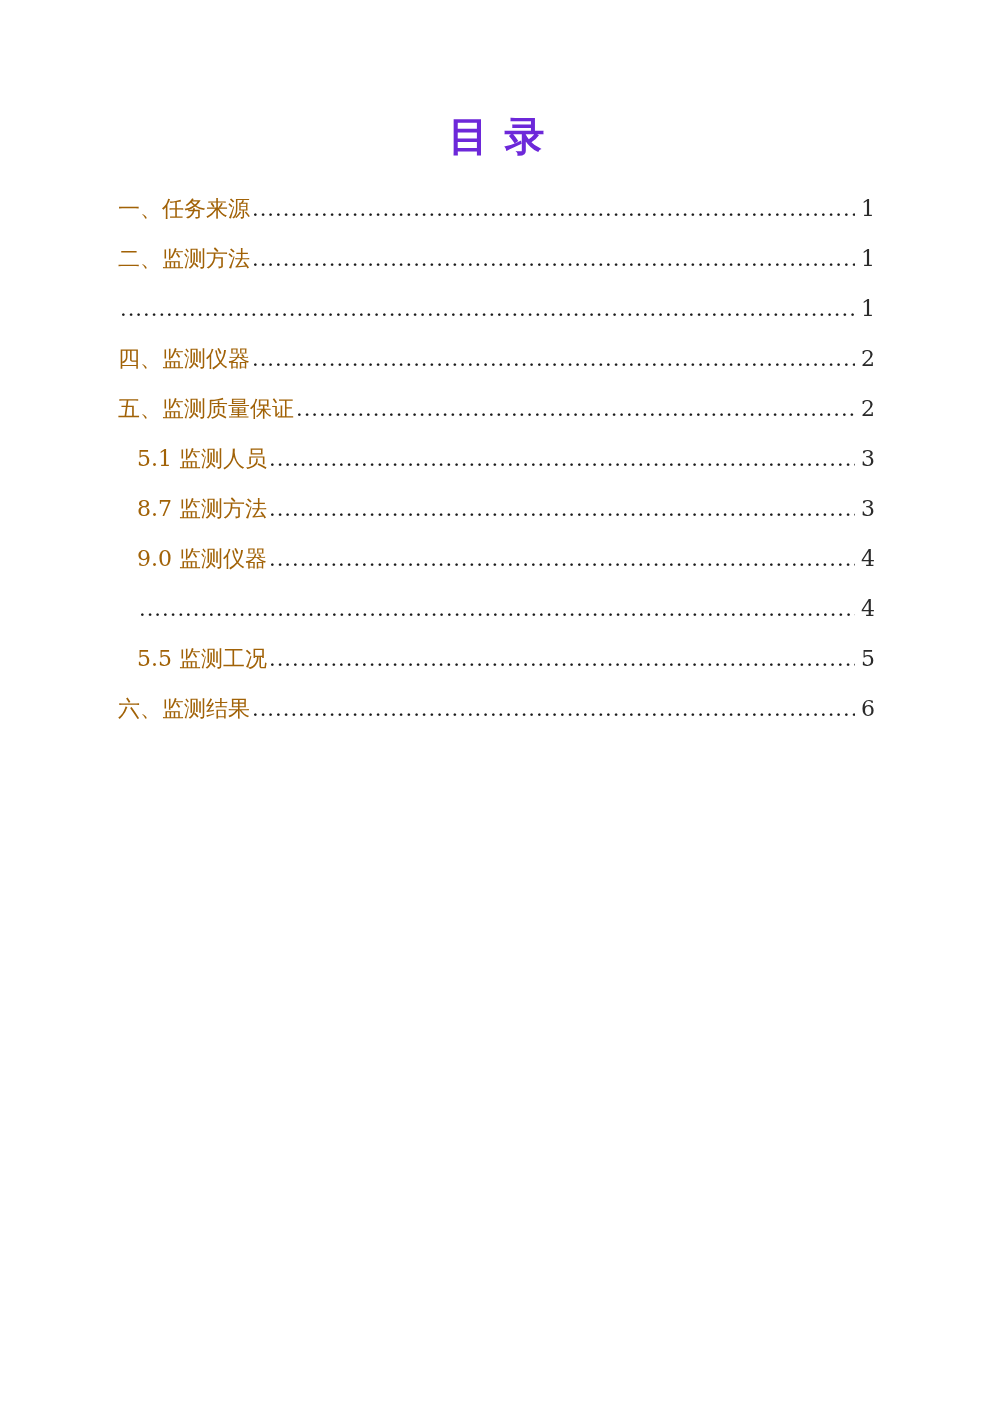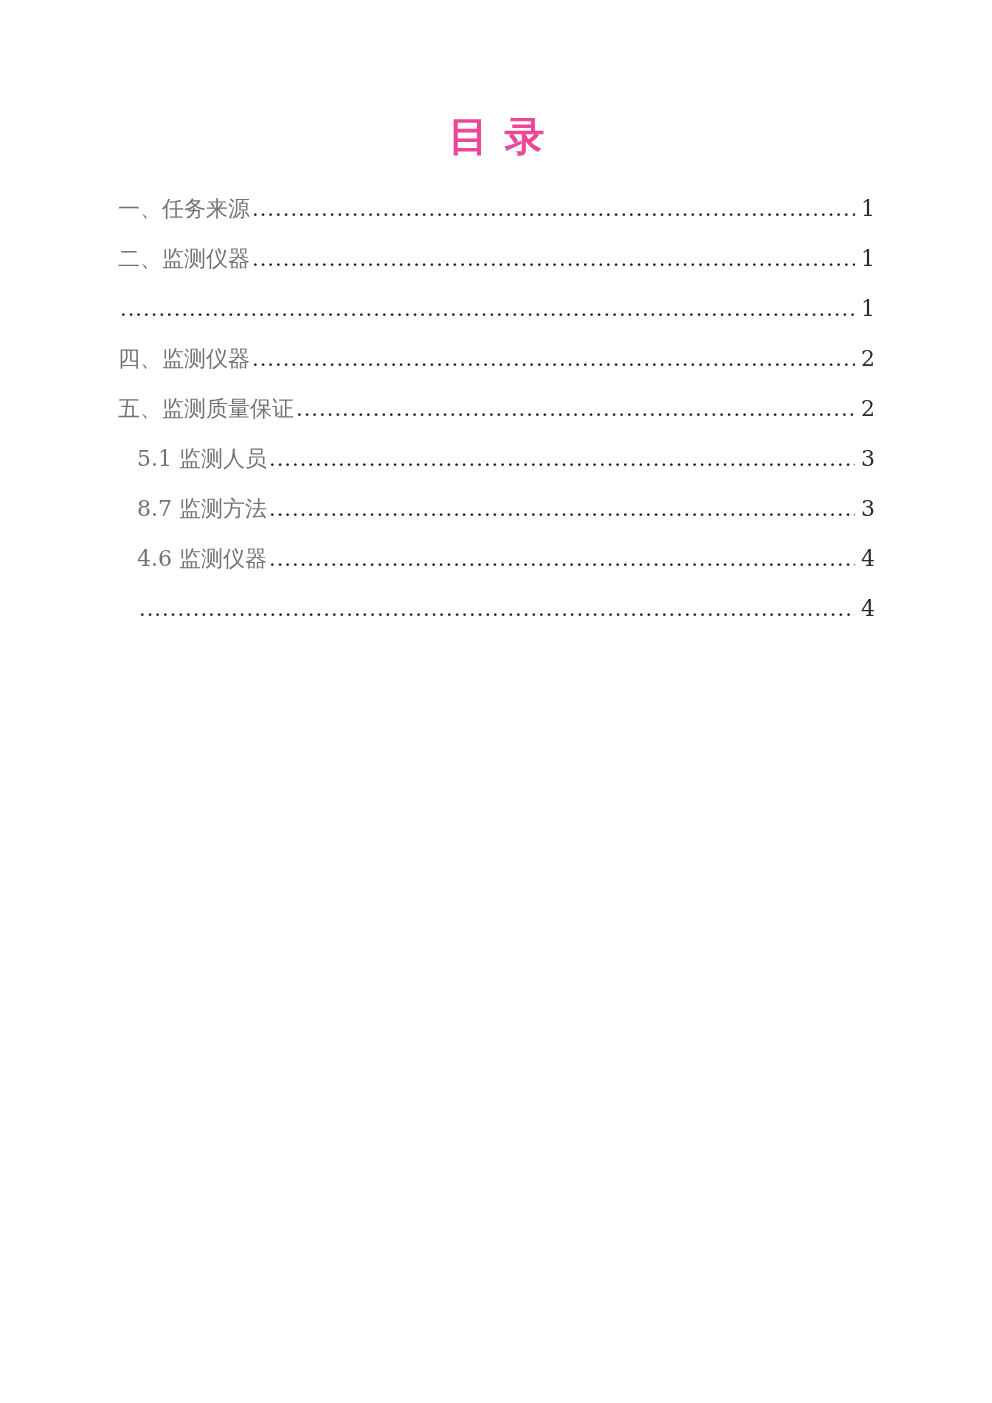--- a/index.html
+++ b/index.html
@@ -24,41 +24,41 @@
     background: #ffffff;
   }
   .doc-title {
     margin: 0 0 34px 0;
     text-align: center;
     font-size: 40px;
     font-weight: 600;
     line-height: 48px;
     letter-spacing: 16px;
     text-indent: 16px; 
-    color: #ec4899;
+    color: #6d28d9;
   }
   .toc {
     width: 100%;
   }
   .toc-row {
     display: flex;
     align-items: baseline;
     height: 50px;
     font-size: 22px;
     line-height: 29px;
     cursor: pointer;
   }
   .toc-row.level-2 {
     padding-left: 19px;
     justify-content: space-between;
   }
   .toc-label {
     white-space: nowrap;
     flex: 0 0 auto;
-    color: #737373;
+    color: #a16207;
   }
   .toc-dots {
     flex: 1 1 auto;
     overflow: hidden;
     white-space: nowrap;
     margin-left: 2px;
     color: #1c1c1c;
   }
   .toc-dots::after {
     content: "..................................................................................................................................................................................";
@@ -79,21 +79,21 @@
 <div class="page">
   <h1 class="doc-title">目录</h1>
 
   <div class="toc" id="toc-list">
       <div class="toc-row level-1">
     <span class="toc-label">一、任务来源</span>
     <span class="toc-dots"></span>
     <span class="toc-page">1</span>
   </div>
       <div class="toc-row level-1">
-    <span class="toc-label">二、监测仪器</span>
+    <span class="toc-label">二、监测方法</span>
     <span class="toc-dots"></span>
     <span class="toc-page">1</span>
   </div>
       <div class="toc-row level-1">
     <span class="toc-dots"></span>
     <span class="toc-page">1</span>
   </div>
       <div class="toc-row level-1">
     <span class="toc-label">四、监测仪器</span>
     <span class="toc-dots"></span>
@@ -108,22 +108,32 @@
     <span class="toc-label">5.1 监测人员</span>
     <span class="toc-dots"></span>
     <span class="toc-page">3</span>
   </div>
       <div class="toc-row level-2">
     <span class="toc-label">8.7 监测方法</span>
     <span class="toc-dots"></span>
     <span class="toc-page">3</span>
   </div>
       <div class="toc-row level-2">
-    <span class="toc-label">4.6 监测仪器</span>
+    <span class="toc-label">9.0 监测仪器</span>
     <span class="toc-dots"></span>
     <span class="toc-page">4</span>
   </div>
       <div class="toc-row level-2">
     <span class="toc-dots"></span>
     <span class="toc-page">4</span>
   </div>
+      <div class="toc-row level-2">
+    <span class="toc-label">5.5 监测工况</span>
+    <span class="toc-dots"></span>
+    <span class="toc-page">5</span>
+  </div>
+      <div class="toc-row level-1">
+    <span class="toc-label">六、监测结果</span>
+    <span class="toc-dots"></span>
+    <span class="toc-page">6</span>
+  </div>
     </div>
 </div>
 
 </body></html>

